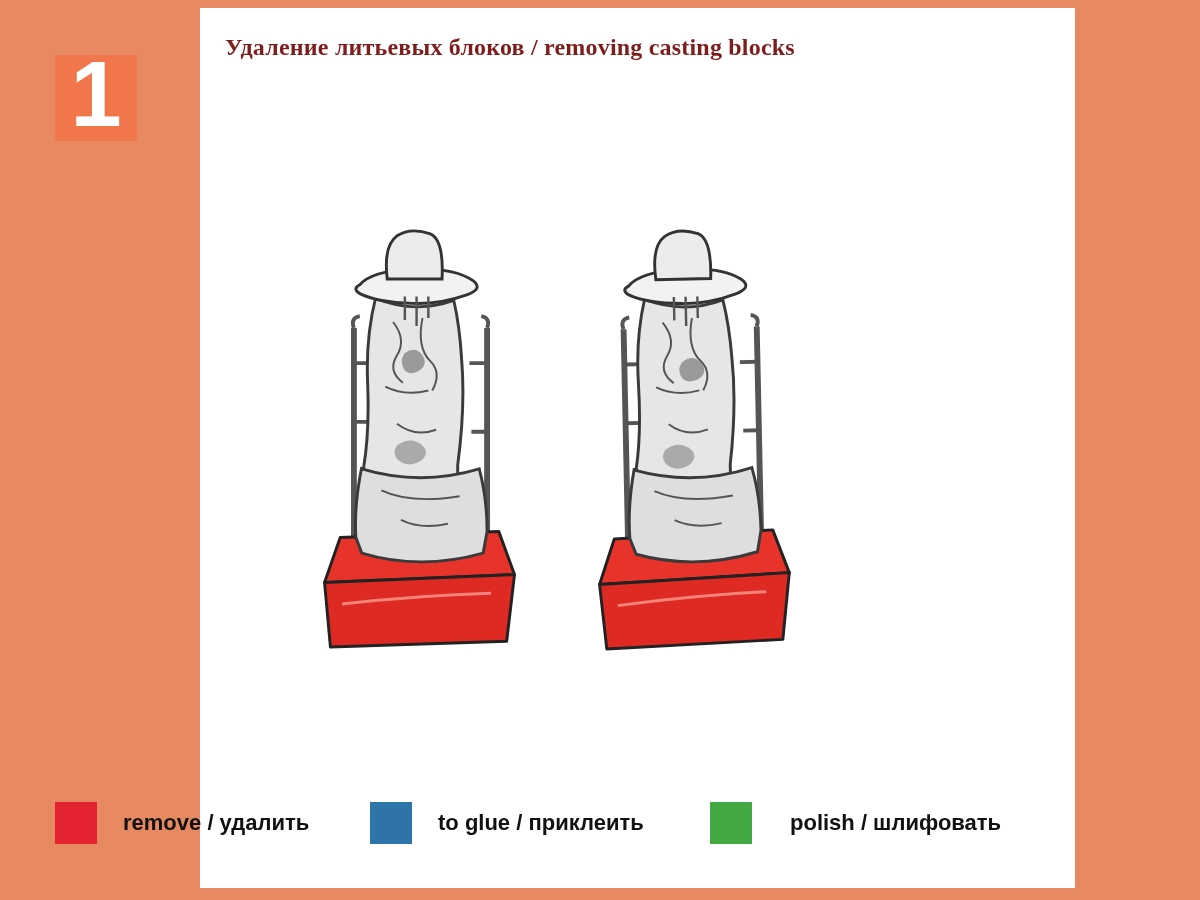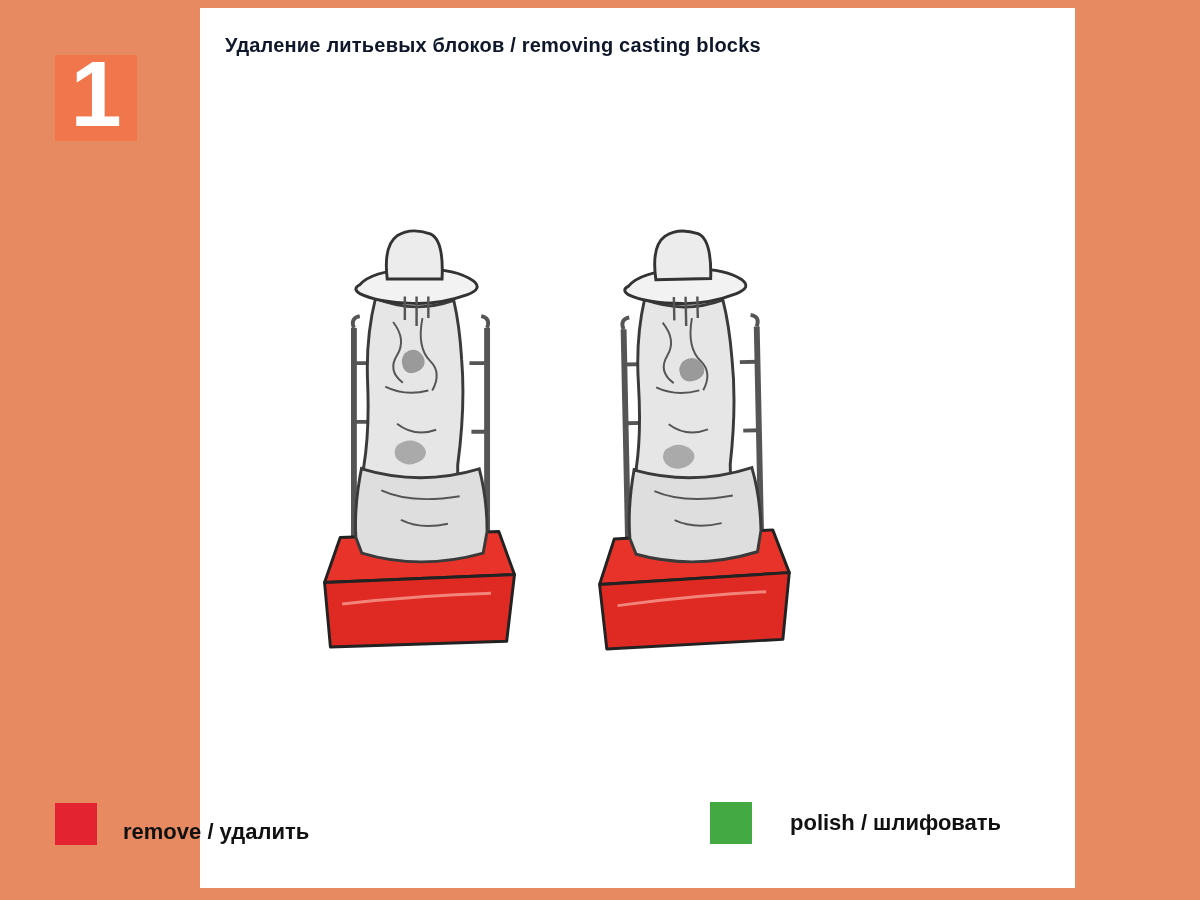--- a/index.html
+++ b/index.html
@@ -38,25 +38,26 @@
     font-size: 92px;
     font-weight: 800;
     line-height: 1;
     transform: translateY(-4px);
   }
 
   .page-title {
     position: absolute;
     left: 225px;
     top: 34px;
-    font-size: 20px;
+    font-size: 24px;
     font-weight: 700;
-    color: #0f172a;
+    color: #7f1d1d;
     letter-spacing: 0.2px;
     white-space: nowrap;
+    font-family: Liberation Serif, serif;
   }
 
   .figure-wrap {
     position: absolute;
     top: 212px;
     width: 235px;
     height: 455px;
   }
   .figure-left  { left: 303px; }
   .figure-right { left: 575px; transform: rotate(-1.2deg); }
@@ -74,21 +75,21 @@
     height: 42px;
     flex: 0 0 42px;
   }
   .legend-item .label {
     margin-left: 26px;
     font-size: 22px;
     font-weight: 700;
     color: #111111;
     white-space: nowrap;
   }
-  .legend-remove { left: 55px; align-items: flex-end; }
+  .legend-remove { left: 55px; }
   .legend-glue   { left: 370px; }
   .legend-polish { left: 710px; gap: 12px; }
 </style>
 </head>
 <body>
 
 <div class="frame" style="background-color: rgb(231, 138, 98);">
 
   <div class="page" style="background-color: rgb(255, 255, 255);"></div>
 
@@ -168,19 +169,23 @@
         <path d="M92,240 q14,-10 26,0 q8,8 -2,16 q-14,8 -24,-2 q-5,-7 0,-14 z" fill="#aaaaaa"></path>
       </g>
     </svg>
   </div>
 
   <div class="legend-item legend-remove">
     <div class="swatch" style="background-color: rgb(227, 36, 48);"></div>
     <div class="label">remove / удалить</div>
   </div>
 
+  <div class="legend-item legend-glue">
+    <div class="swatch" style="background-color: rgb(46, 116, 168);"></div>
+    <div class="label">to glue / приклеить</div>
+  </div>
 
   <div class="legend-item legend-polish">
     <div class="swatch" style="background-color: rgb(67, 169, 67);"></div>
     <div class="label">polish / шлифовать</div>
   </div>
 
 </div>
 
 </body></html>

